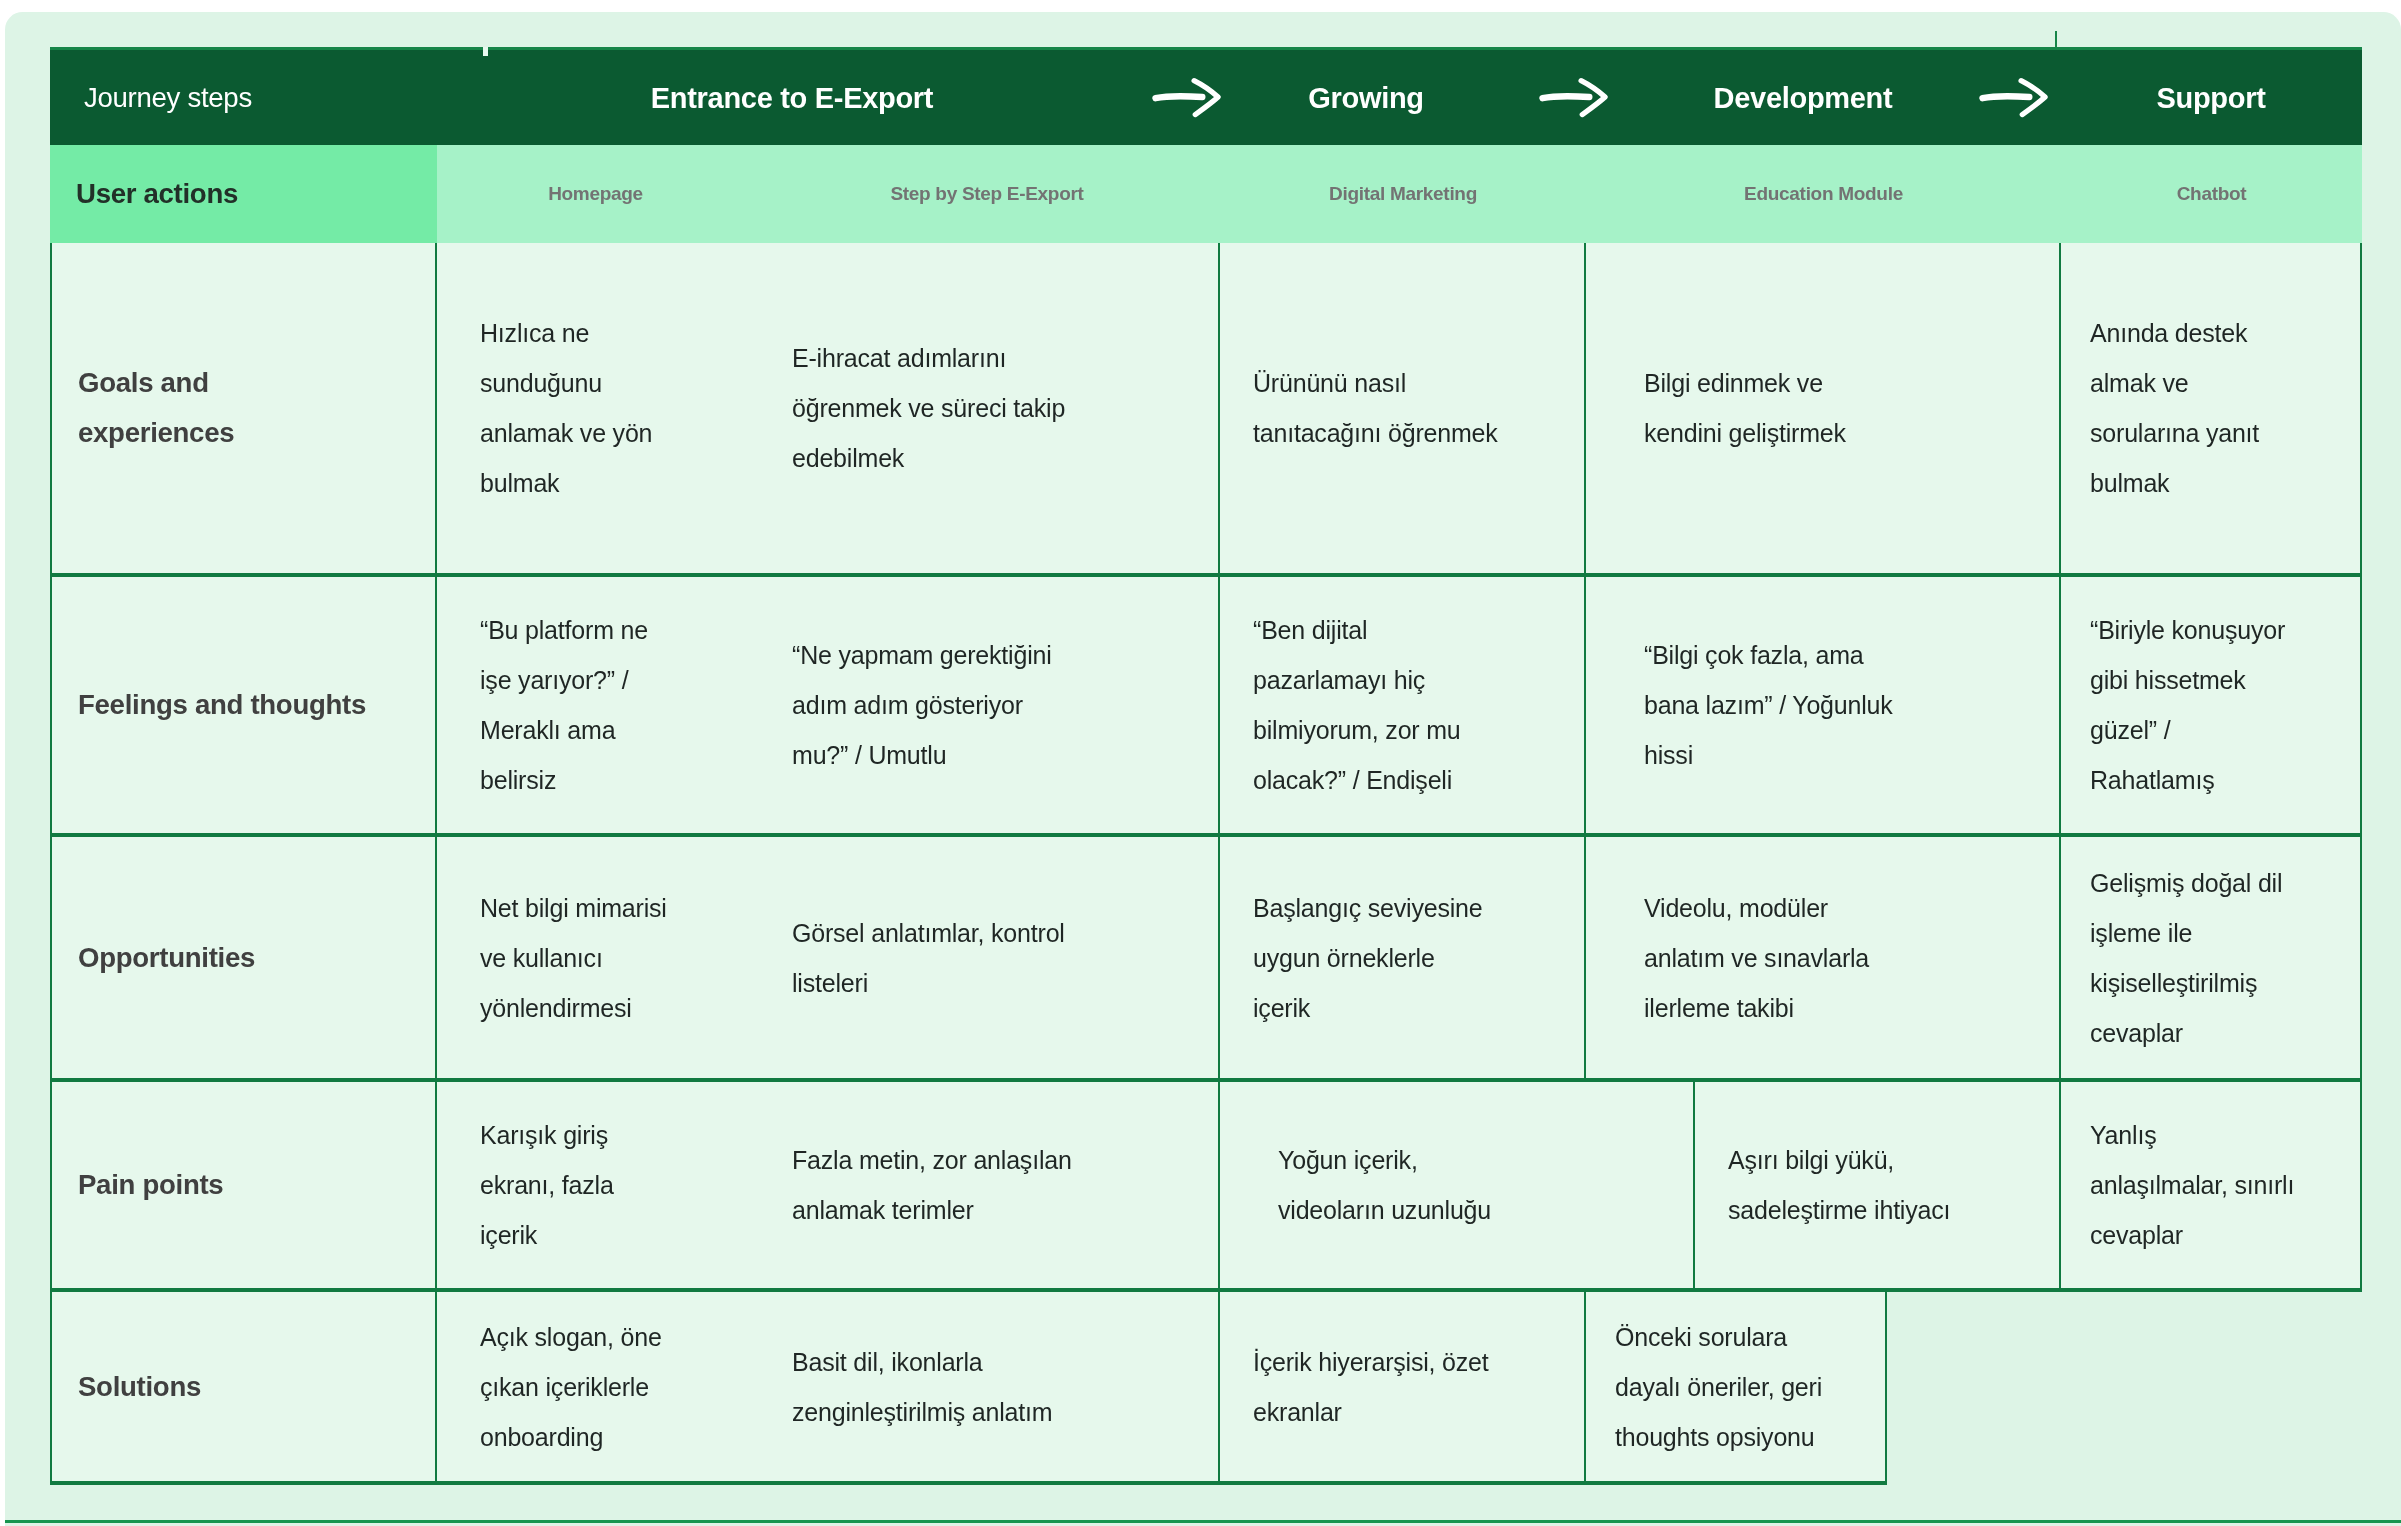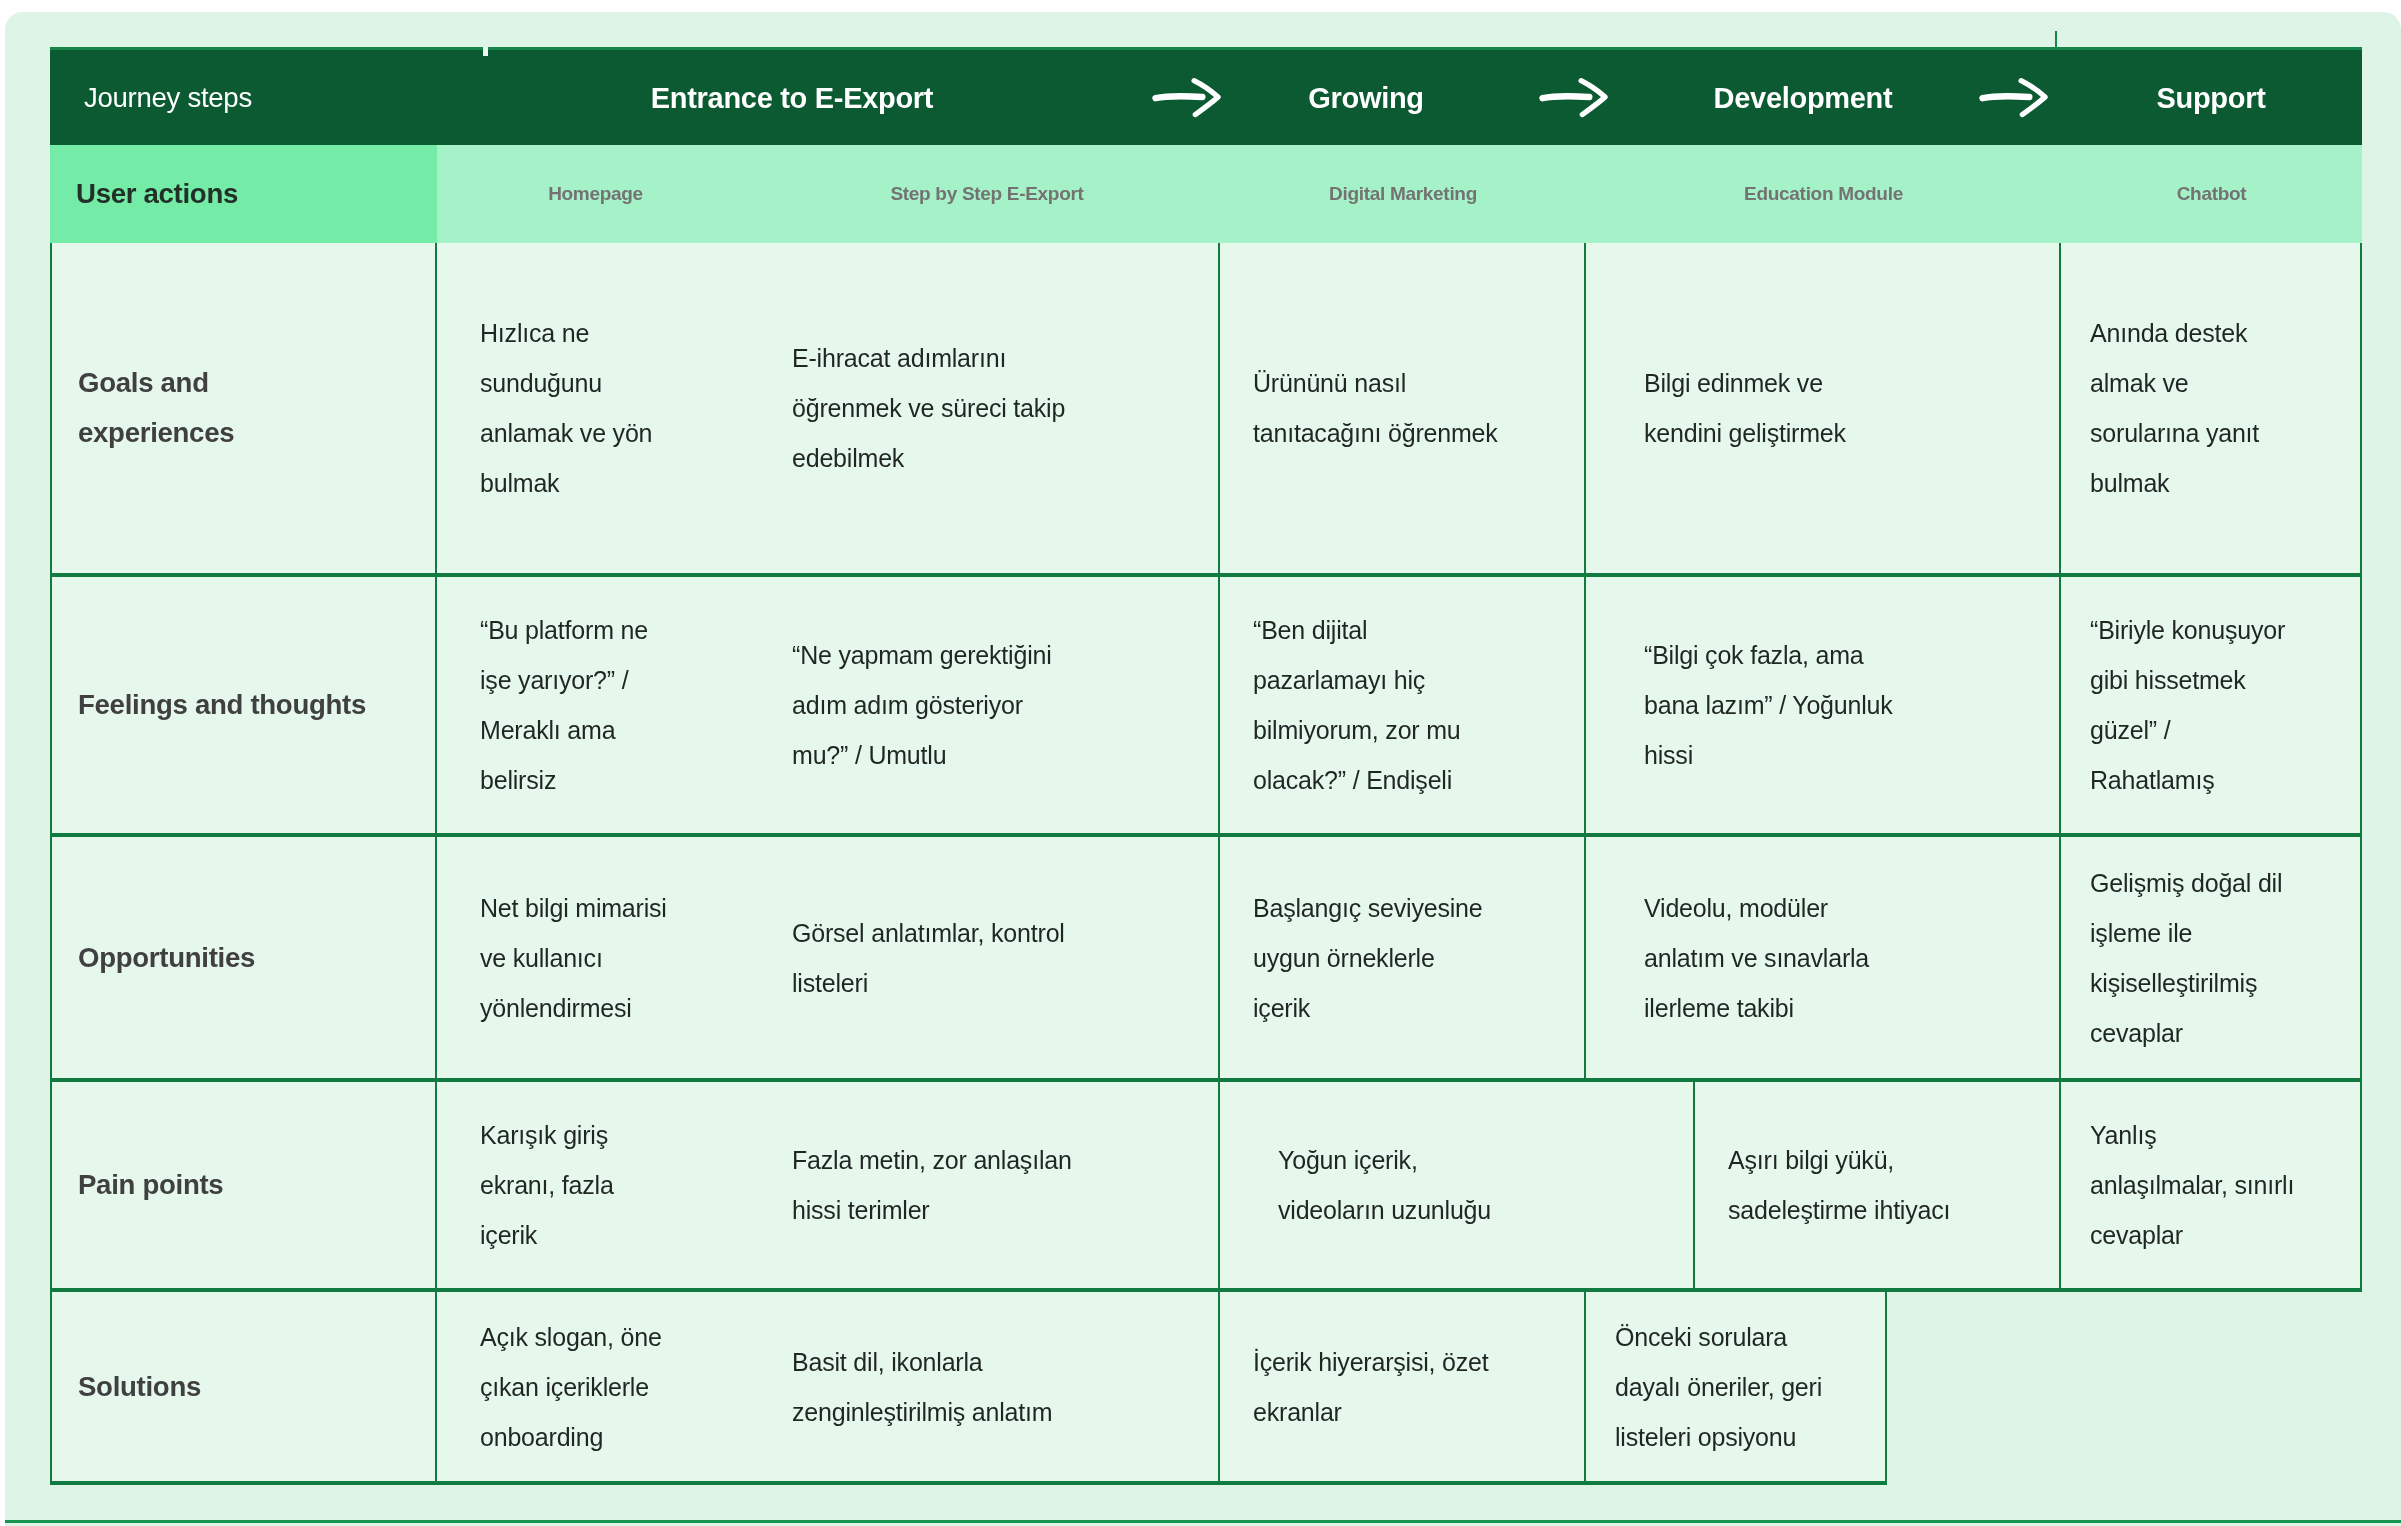--- a/index.html
+++ b/index.html
@@ -219,21 +219,21 @@
     <div class="cell label-cell">
       <span class="row-label">Pain points</span>
     </div>
     <div class="cell col-home">
       <span class="cell-text">Karışık giriş
 ekranı, fazla
 içerik</span>
     </div>
     <div class="cell col-step">
       <span class="cell-text">Fazla metin, zor anlaşılan
-hissi terimler</span>
+anlamak terimler</span>
     </div>
     <div class="cell col-em">
       <span class="cell-text">Yoğun içerik,
 videoların uzunluğu</span>
     </div>
     <div class="cell col-dm">
       <span class="cell-text">Aşırı bilgi yükü,
 sadeleştirme ihtiyacı</span>
     </div>
     <div class="cell col-cb">
@@ -256,20 +256,20 @@
       <span class="cell-text">Basit dil, ikonlarla
 zenginleştirilmiş anlatım</span>
     </div>
     <div class="cell col-dm">
       <span class="cell-text">İçerik hiyerarşisi, özet
 ekranlar</span>
     </div>
     <div class="cell col-cb">
       <span class="cell-text">Önceki sorulara
 dayalı öneriler, geri
-listeleri opsiyonu</span>
+thoughts opsiyonu</span>
     </div>
   </div>
 
 </div>
 
 <div class="bottom-rule"></div>
 
 
 </body></html>

